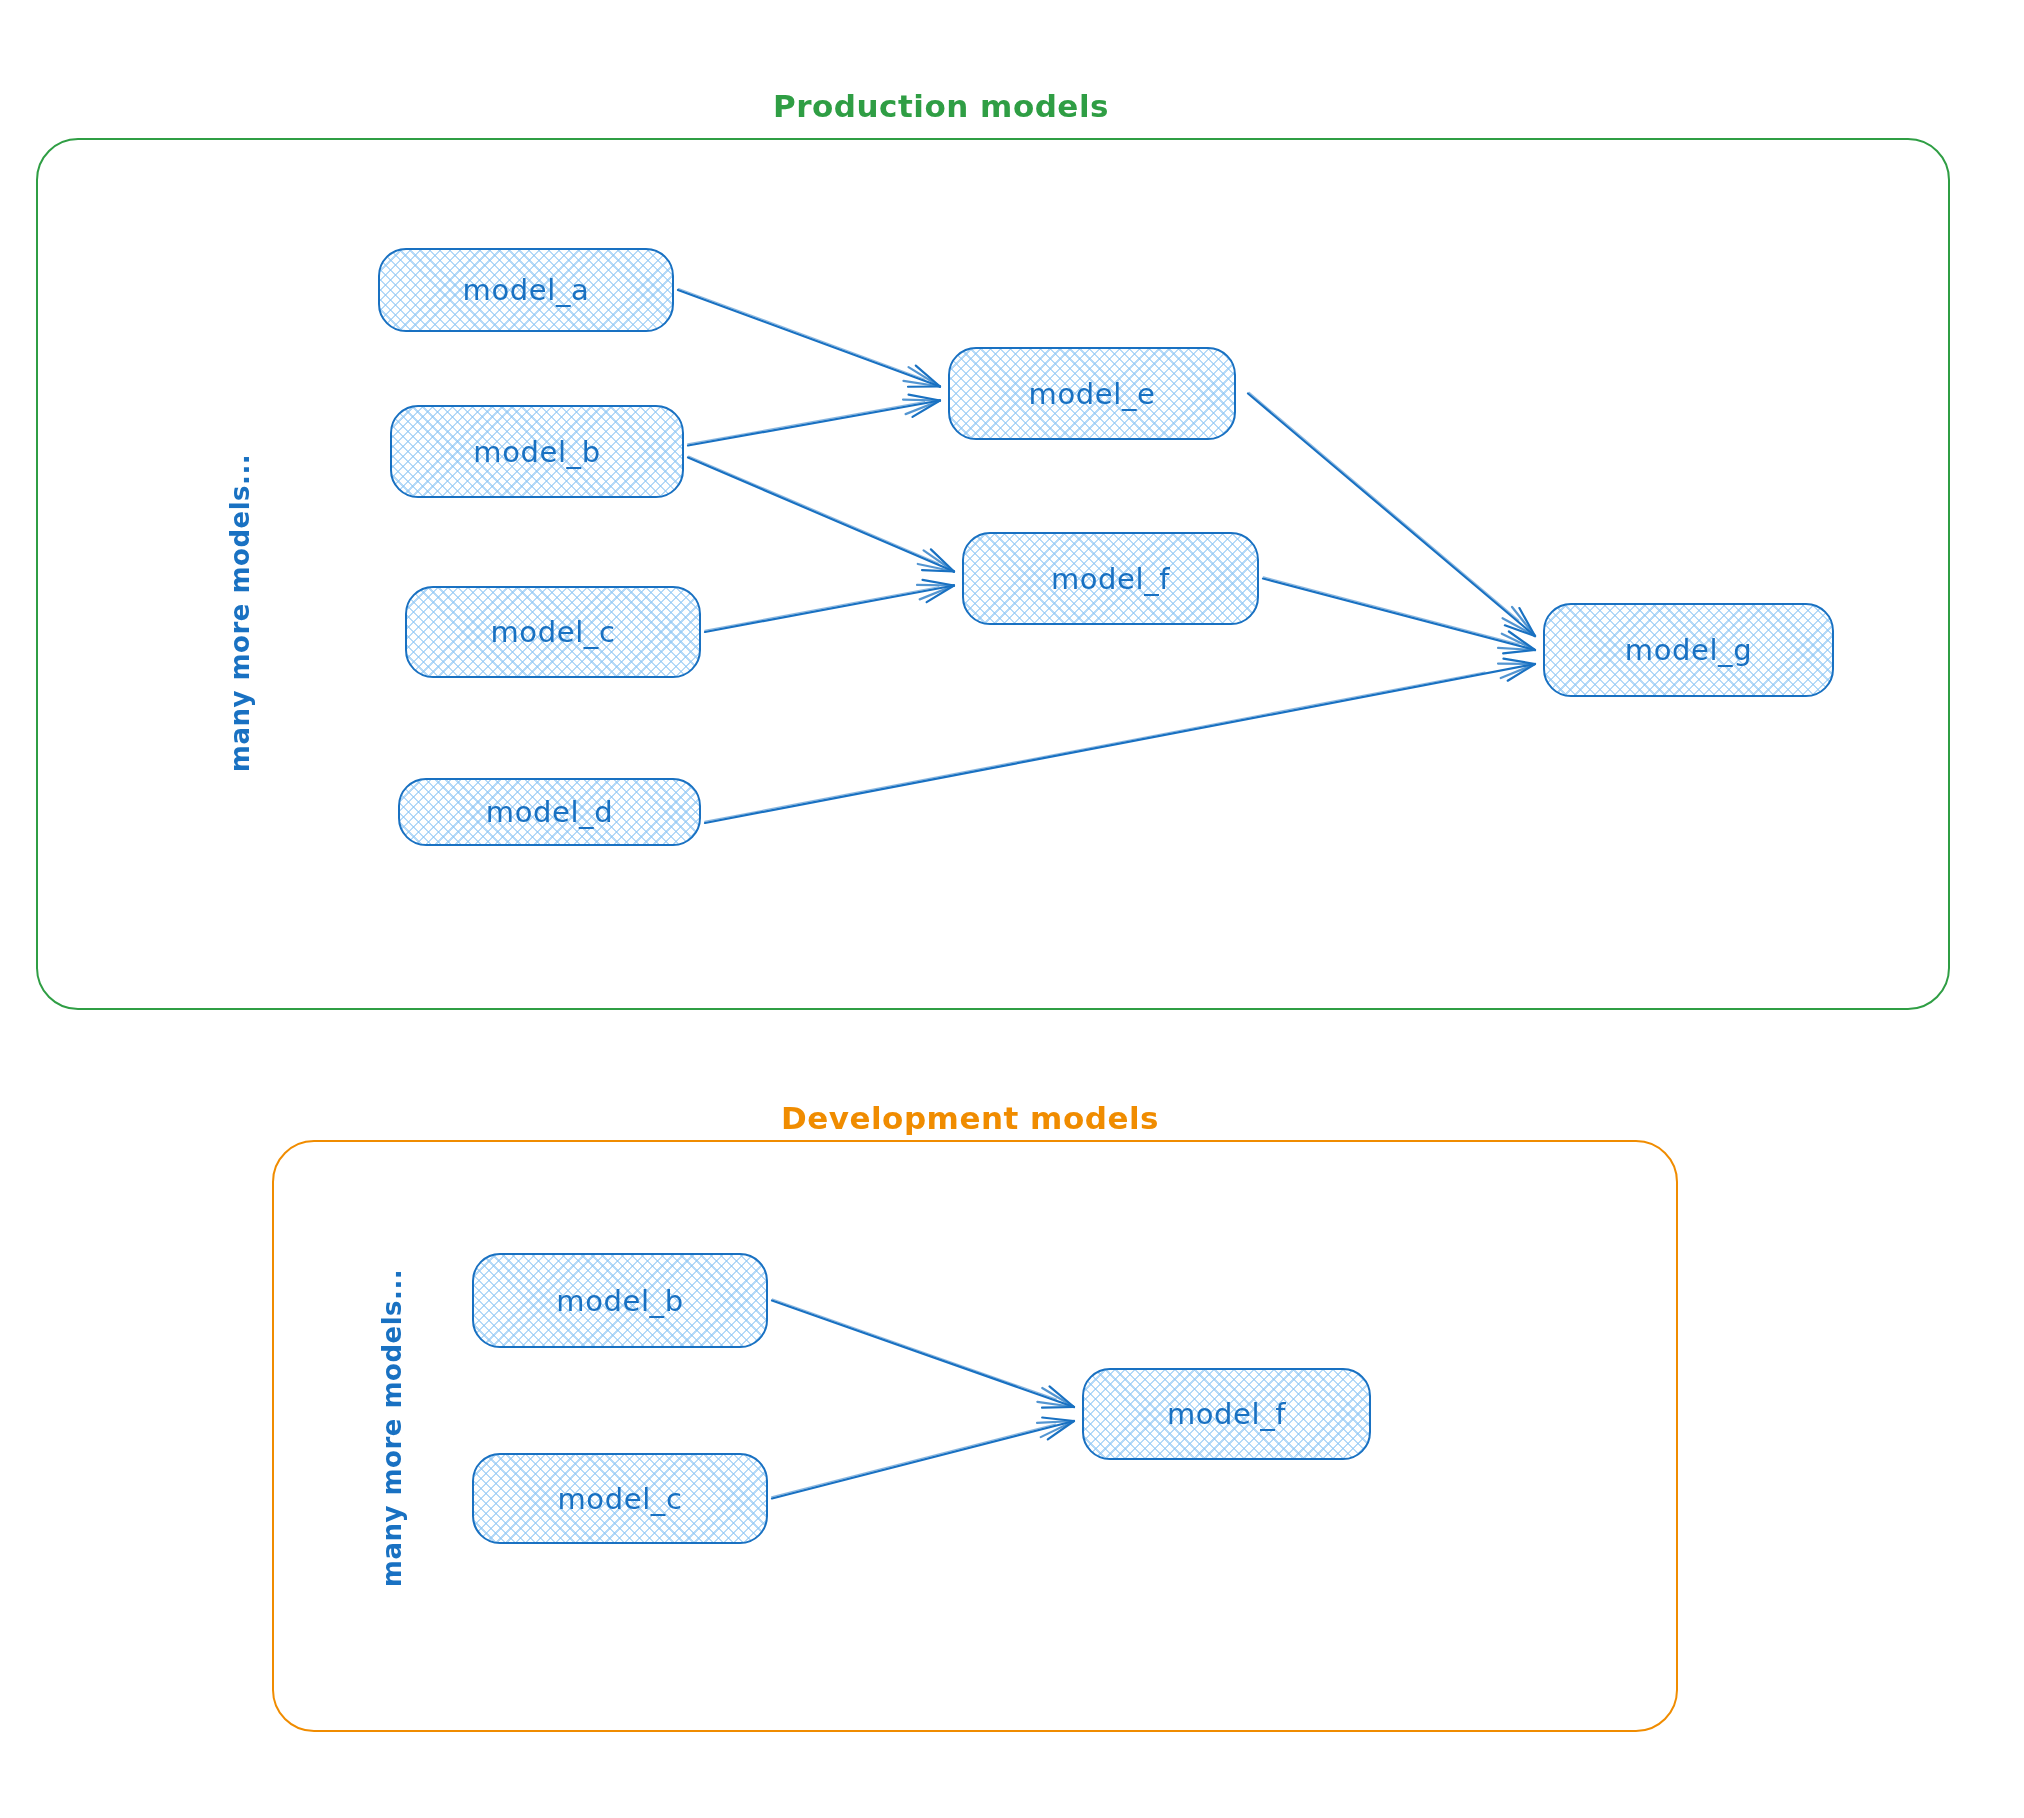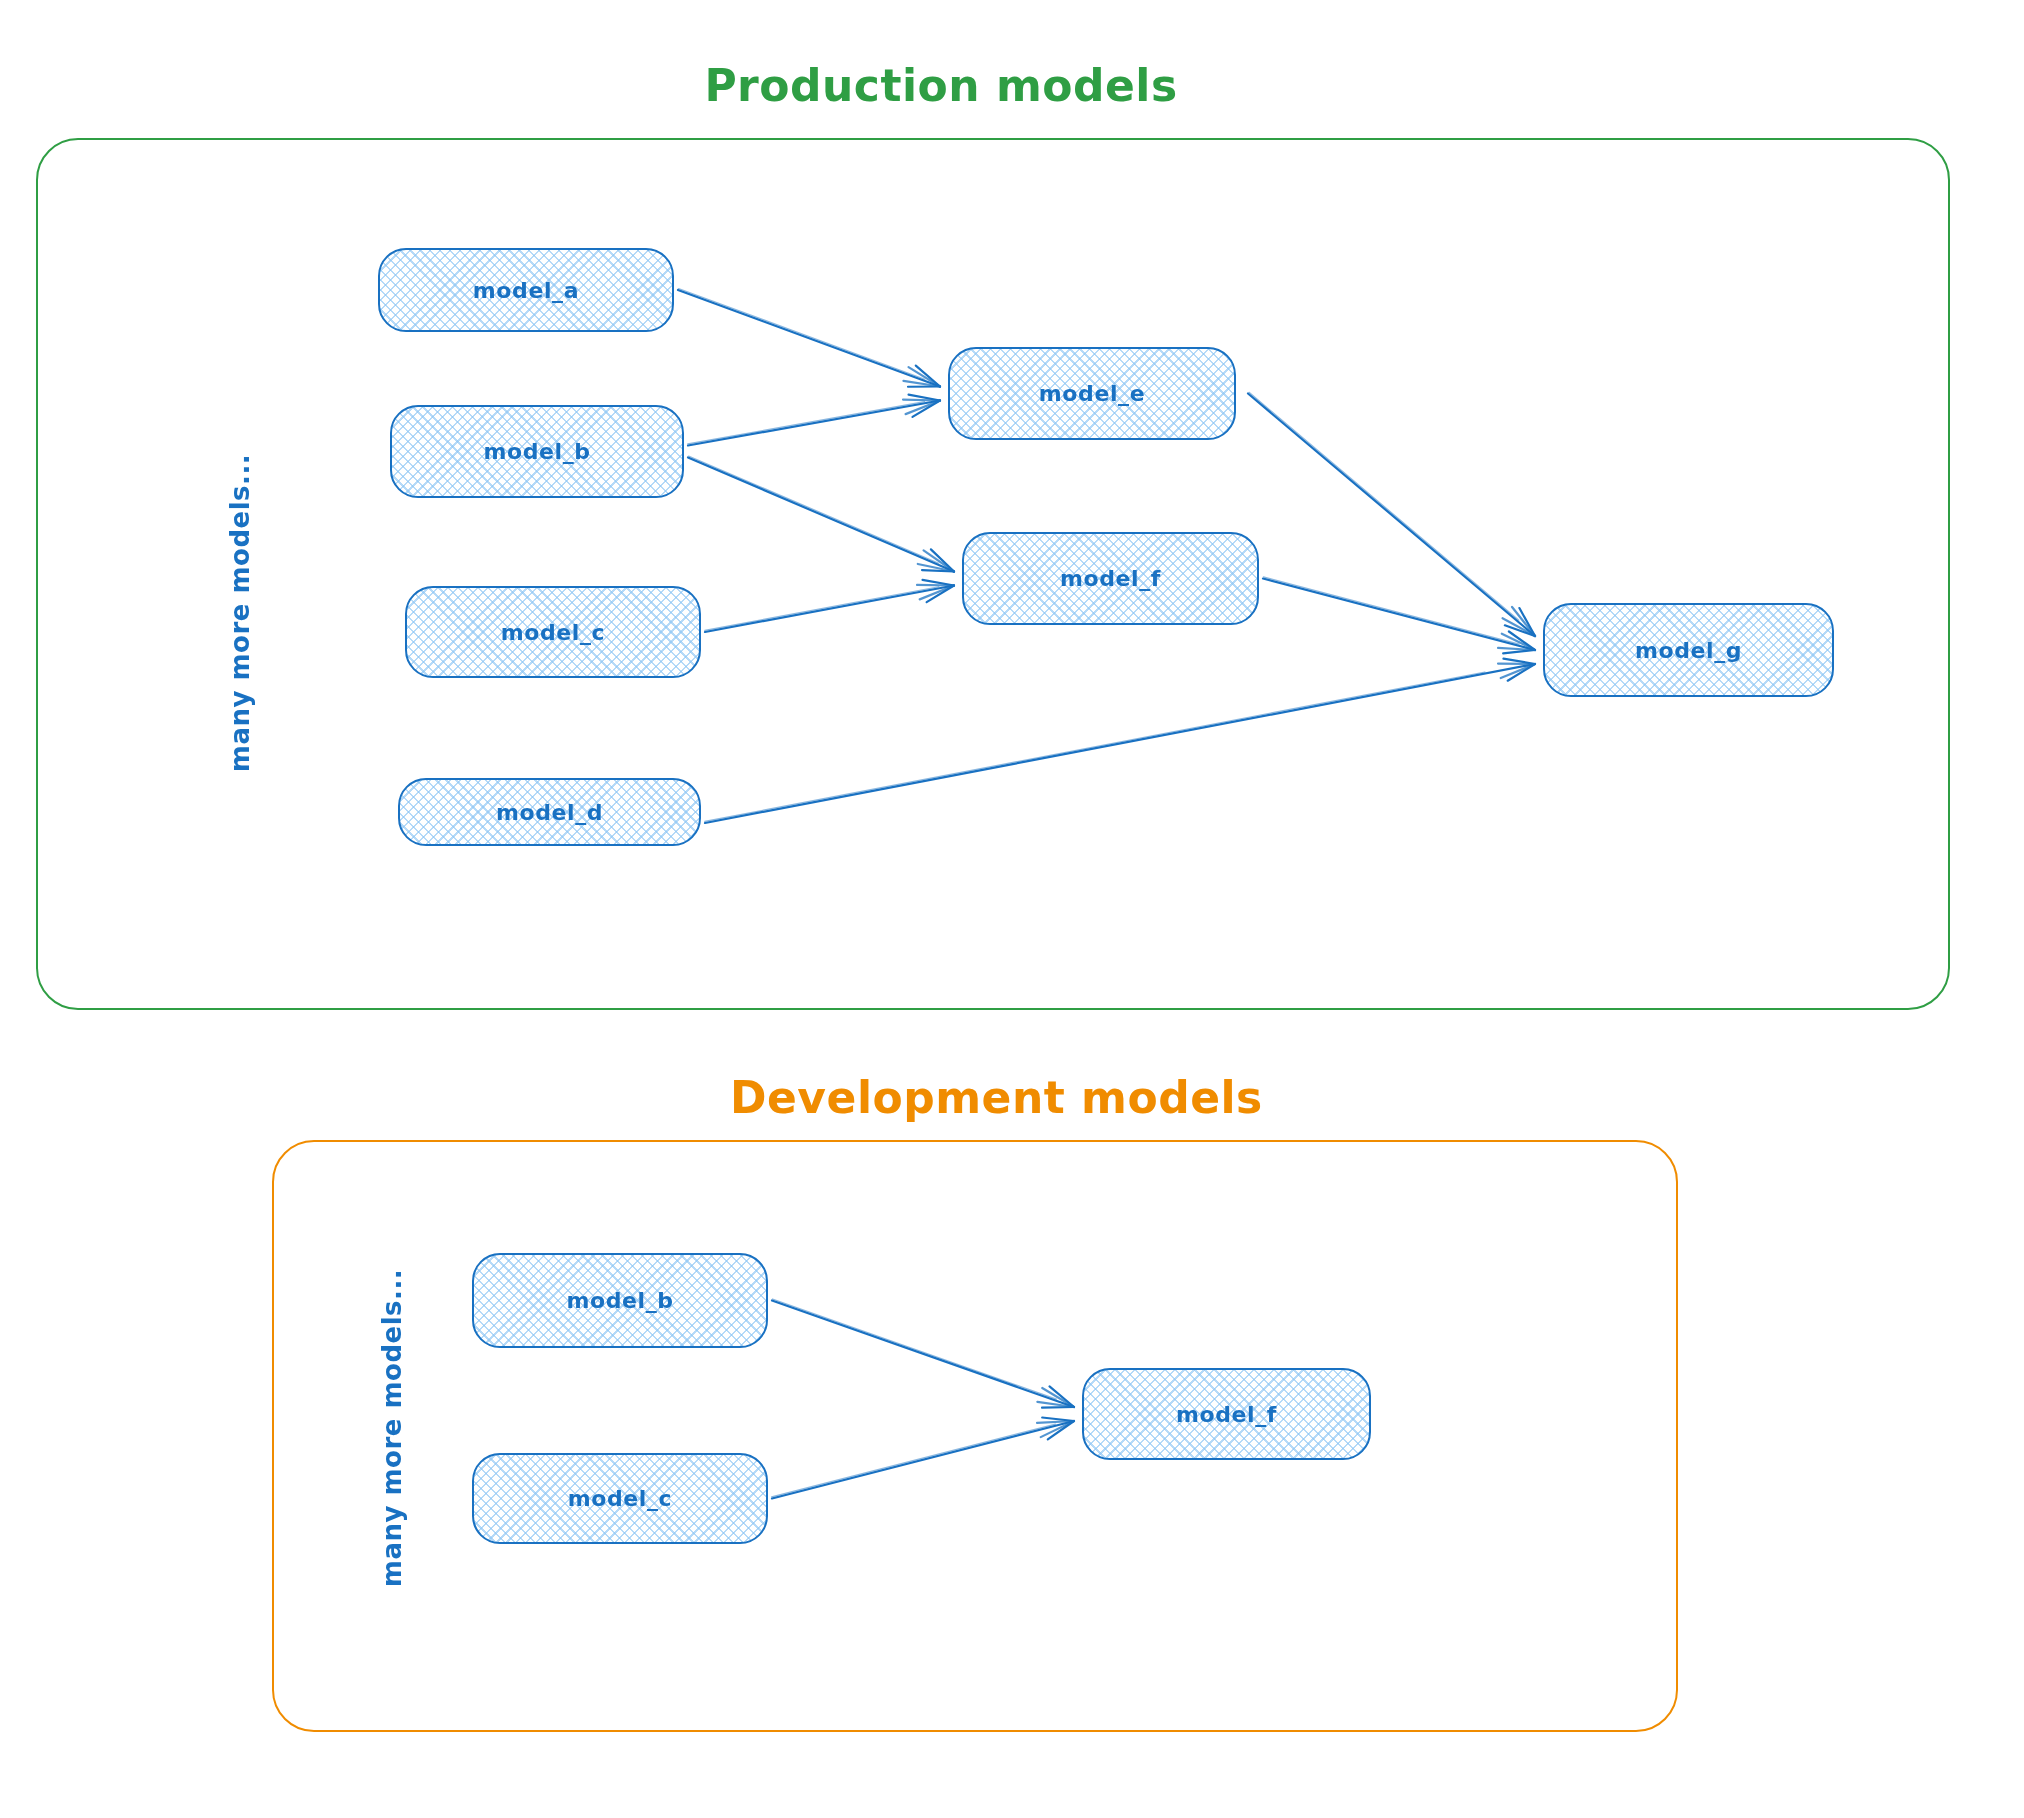--- a/index.html
+++ b/index.html
@@ -2,21 +2,21 @@
 <html><head>
 <meta charset="utf-8">
 <style>
   html,body{margin:0;padding:0;background:#ffffff;}
   .canvas{
     position:relative;width:2024px;height:1818px;background:#ffffff;overflow:hidden;
     font-family:"DejaVu Sans", sans-serif;
   }
   .section-title{
     position:absolute;width:480px;text-align:center;
-    font-size:44px;font-weight:600;letter-spacing:.5px;white-space:nowrap;
+    font-size:31px;font-weight:600;letter-spacing:.5px;white-space:nowrap;margin-top:28px;
   }
   .title-prod{left:701px;top:60px;color:#2f9e44;}
   .title-dev{left:730px;top:1072px;color:#f08c00;}
   .frame{position:absolute;border-radius:42px;background:transparent;}
   .frame-prod{left:36px;top:138px;width:1910px;height:868px;border:2.5px solid #2f9e44;}
   .frame-dev{left:272px;top:1140px;width:1402px;height:588px;border:2.5px solid #f08c00;}
   .side-note{
     position:absolute;width:280px;height:30px;
     display:flex;align-items:center;justify-content:center;
     transform:rotate(-90deg);
@@ -26,21 +26,21 @@
   .note-dev{left:252px;top:1413px;}
   .node{
     position:absolute;border:2.5px solid #1971c2;border-radius:28px;
     display:flex;align-items:center;justify-content:center;
     background-color:#ffffff;
     background-image:
       repeating-linear-gradient(45deg, rgba(142,198,244,.65) 0 1.6px, transparent 1.6px 7px),
       repeating-linear-gradient(135deg, rgba(142,198,244,.65) 0 1.6px, transparent 1.6px 7px);
     box-sizing:border-box;
   }
-  .node-label{color:#1971c2;font-size:22px;font-weight:700;letter-spacing:.6px;}
+  .node-label{color:#1971c2;font-size:29px;font-weight:400;letter-spacing:.6px;}
   #edges-svg{position:absolute;left:0;top:0;pointer-events:none;}
   #edges-svg line{stroke:#1971c2;stroke-linecap:round;fill:none;}
 </style>
 </head>
 <body>
 
 <div class="canvas">
 
   <svg id="edges-svg" width="2024" height="1818" viewBox="0 0 2024 1818">
       <g>

